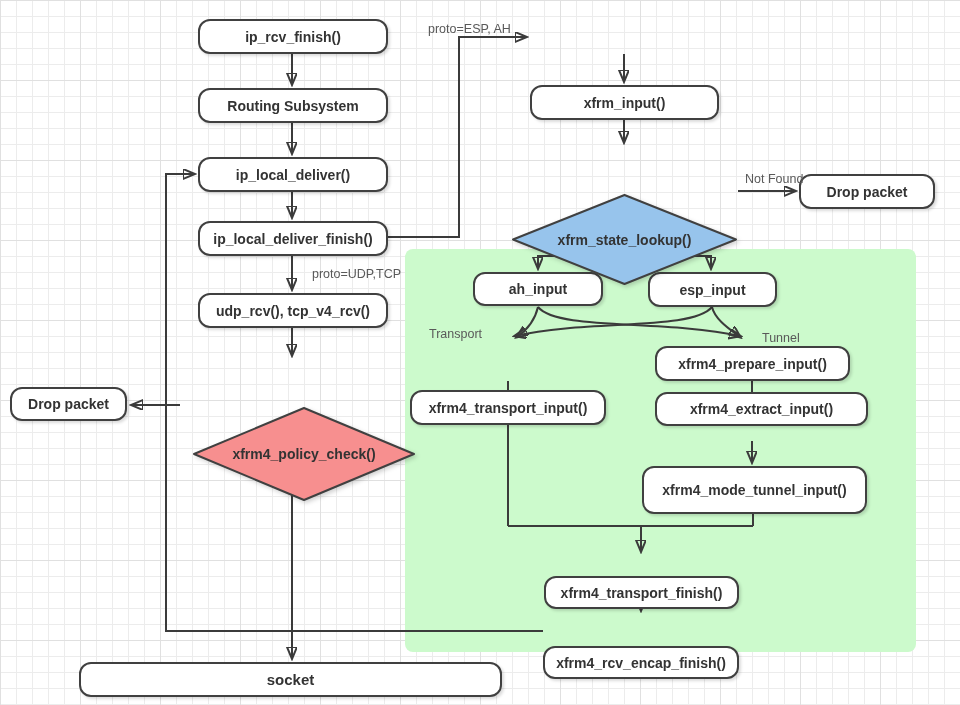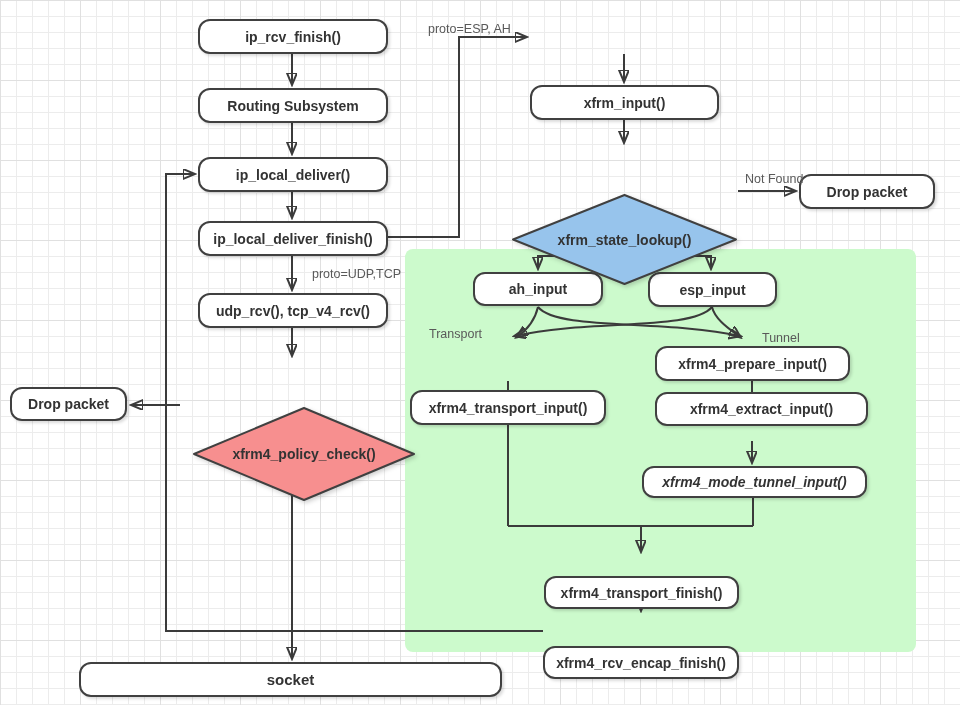--- a/index.html
+++ b/index.html
@@ -42,21 +42,21 @@
   #n-drop-left{left:10px;top:387px;width:117px;height:34px;}
   #n-socket{left:79px;top:662px;width:423px;height:35px;font-size:15px;}
   #n-xfrm4-rcv{left:530px;top:19px;width:189px;height:35px;}
   #n-xfrm-input{left:530px;top:85px;width:189px;height:35px;}
   #n-drop-right{left:799px;top:174px;width:136px;height:35px;}
   #n-ah-input{left:473px;top:272px;width:130px;height:34px;}
   #n-esp-input{left:648px;top:272px;width:129px;height:35px;}
   #n-transport-input{left:410px;top:346px;width:196px;height:35px;margin-top:44px;}
   #n-prepare-input{left:655px;top:346px;width:195px;height:35px;}
   #n-extract-input{left:655px;top:392px;width:213px;height:34px;}
-  #n-mode-tunnel{left:642px;top:466px;width:225px;height:32px;font-style:italic;}
+  #n-mode-tunnel{left:642px;top:466px;width:225px;height:48px;}
   #n-transport-finish{left:544px;top:555px;width:195px;height:33px;margin-top:21px;}
   #n-encap-finish{left:543px;top:614px;width:196px;height:33px;margin-top:32px;}
   #d-policy-check{left:192px;top:359px;width:224px;height:94px;text-align:center;}
   #d-state-lookup{left:511px;top:146px;width:227px;height:91px;}
   
   #l-proto-esp-ah{left:428px;top:22px;}
   #l-proto-udp-tcp{left:312px;top:267px;}
   #l-not-found{left:745px;top:172px;}
   #l-transport{left:429px;top:327px;}
   #l-tunnel{left:762px;top:331px;}

